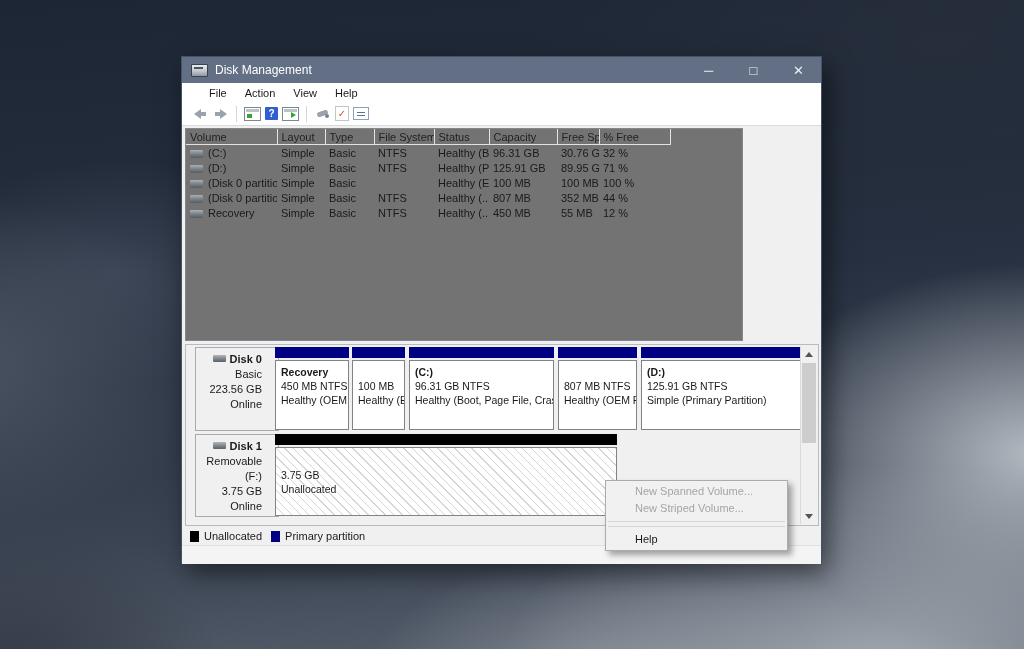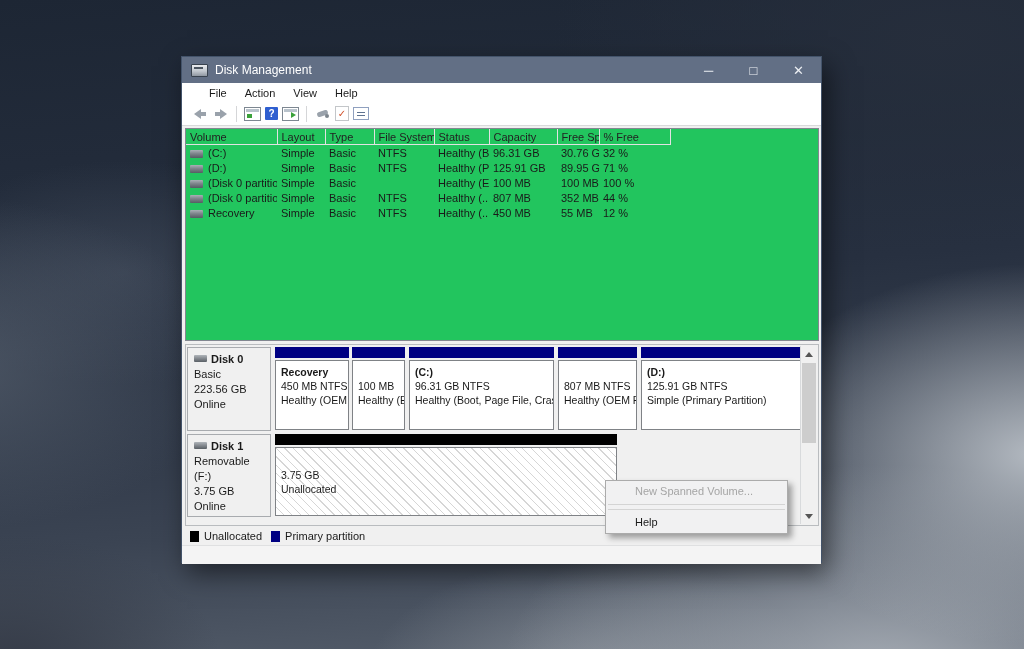--- a/index.html
+++ b/index.html
@@ -40,34 +40,34 @@
   .console-tree-icon::after{content:"";position:absolute;left:2px;bottom:2px;width:5px;height:4px;background:#3aa13a;}
   .show-console-tree-icon::after{content:"";position:absolute;right:2px;bottom:2px;width:0;height:0;
     border-top:3px solid transparent;border-bottom:3px solid transparent;border-left:5px solid #3aa13a;}
   .help-icon{width:13px;height:13px;background:#2f5fd0;color:#fff;font-weight:bold;font-size:10px;border-radius:1px;}
   .action-pane-icon::before{content:"";width:11px;height:5px;background:#9aa2ab;border-radius:2px;transform:rotate(-18deg);}
   .action-pane-icon::after{content:"";position:absolute;right:2px;bottom:3px;width:4px;height:4px;background:#7d858d;border-radius:50%;}
   .check-mark-icon{width:12px;height:13px;background:#fff;border:1px solid #c3c6c9;color:#d1502a;font-weight:bold;font-size:10px;}
   .details-view-icon{width:14px;height:11px;background:#fff;border:1px solid #8fa0bf;}
   .details-view-icon::before{content:"";position:absolute;left:3px;top:4px;width:8px;height:1px;background:#5f7390;box-shadow:0 3px 0 #5f7390;}
   
-  .list-pane{position:absolute;left:3px;top:71px;width:634px;height:213px;background:#22c55e;
+  .list-pane{position:absolute;left:3px;top:71px;width:558px;height:213px;background:#737373;
     border:1px solid #828790;box-sizing:border-box;overflow:hidden;}
   table{border-collapse:collapse;table-layout:fixed;width:100%;}
   th{font-weight:normal;text-align:left;height:15px;padding:0 0 0 4px;border-right:1px solid #e2e2e2;
     border-bottom:1px solid #e2e2e2;white-space:nowrap;overflow:hidden;color:#222;}
   td{height:15px;padding:0 0 0 4px;white-space:nowrap;overflow:hidden;}
   .vol-icon{display:inline-block;width:13px;height:8px;margin-right:5px;vertical-align:-1px;border-radius:1px;
     background:linear-gradient(180deg,#aab0b6 0%,#7e858c 45%,#565c63 100%);}
   
   .graph-pane{position:absolute;left:3px;top:287px;width:634px;height:182px;background:#f0f0f0;
     border:1px solid #b9bcbf;box-sizing:border-box;}
   .disk-row{position:absolute;left:1px;width:616px;}
-  .disk-label{position:absolute;left:0;top:0;width:84px;height:100%;background:#f0f0f0;border:1px solid #a8abaf;
-    box-sizing:border-box;padding:4px 16px 0 6px;line-height:15px;}
+  .disk-label{position:absolute;left:8px;top:0;width:84px;height:100%;background:#f0f0f0;border:1px solid #a8abaf;
+    box-sizing:border-box;padding:4px 16px 0 6px;line-height:15px;text-align:right;}
   .disk-name{font-weight:bold;}
   .disk-ico{display:inline-block;width:13px;height:7px;margin-right:4px;vertical-align:1px;border-radius:1px;
     background:linear-gradient(180deg,#b0b5ba 0%,#84898f 50%,#5a6066 100%);}
   .disk-graph{position:absolute;left:88px;top:0;right:0;height:100%;}
   .part{position:absolute;top:0;height:100%;}
   .part-stripe{height:11px;}
   .part-body{position:absolute;top:13px;left:0;right:0;bottom:1px;background:#fff;border:1px solid #7f8286;
     box-sizing:border-box;padding:4px 0 0 5px;line-height:14px;font-size:10.5px;white-space:nowrap;overflow:hidden;}
   .part-title{font-weight:bold;min-height:14px;}
   .hatched{background:repeating-linear-gradient(45deg,#ffffff 0 5px,#d6d6d6 5px 6px);
@@ -315,18 +315,19 @@
           <span class="leg-swatch" style="background: rgb(0, 0, 130);"></span>
           <span>Primary partition</span>
         </span>
       </div>
     <div class="status-strip"></div>
 
   </div>
 
   <div class="context-menu" id="context-menu">
       <div class="cm-item disabled">New Spanned Volume...</div>
+      <div class="cm-item disabled">New Striped Volume...</div>
       <div class="cm-sep"></div>
       <div class="cm-sep"></div>
       <div class="cm-item">Help</div>
     </div>
 
 </div>
 
 </body></html>

